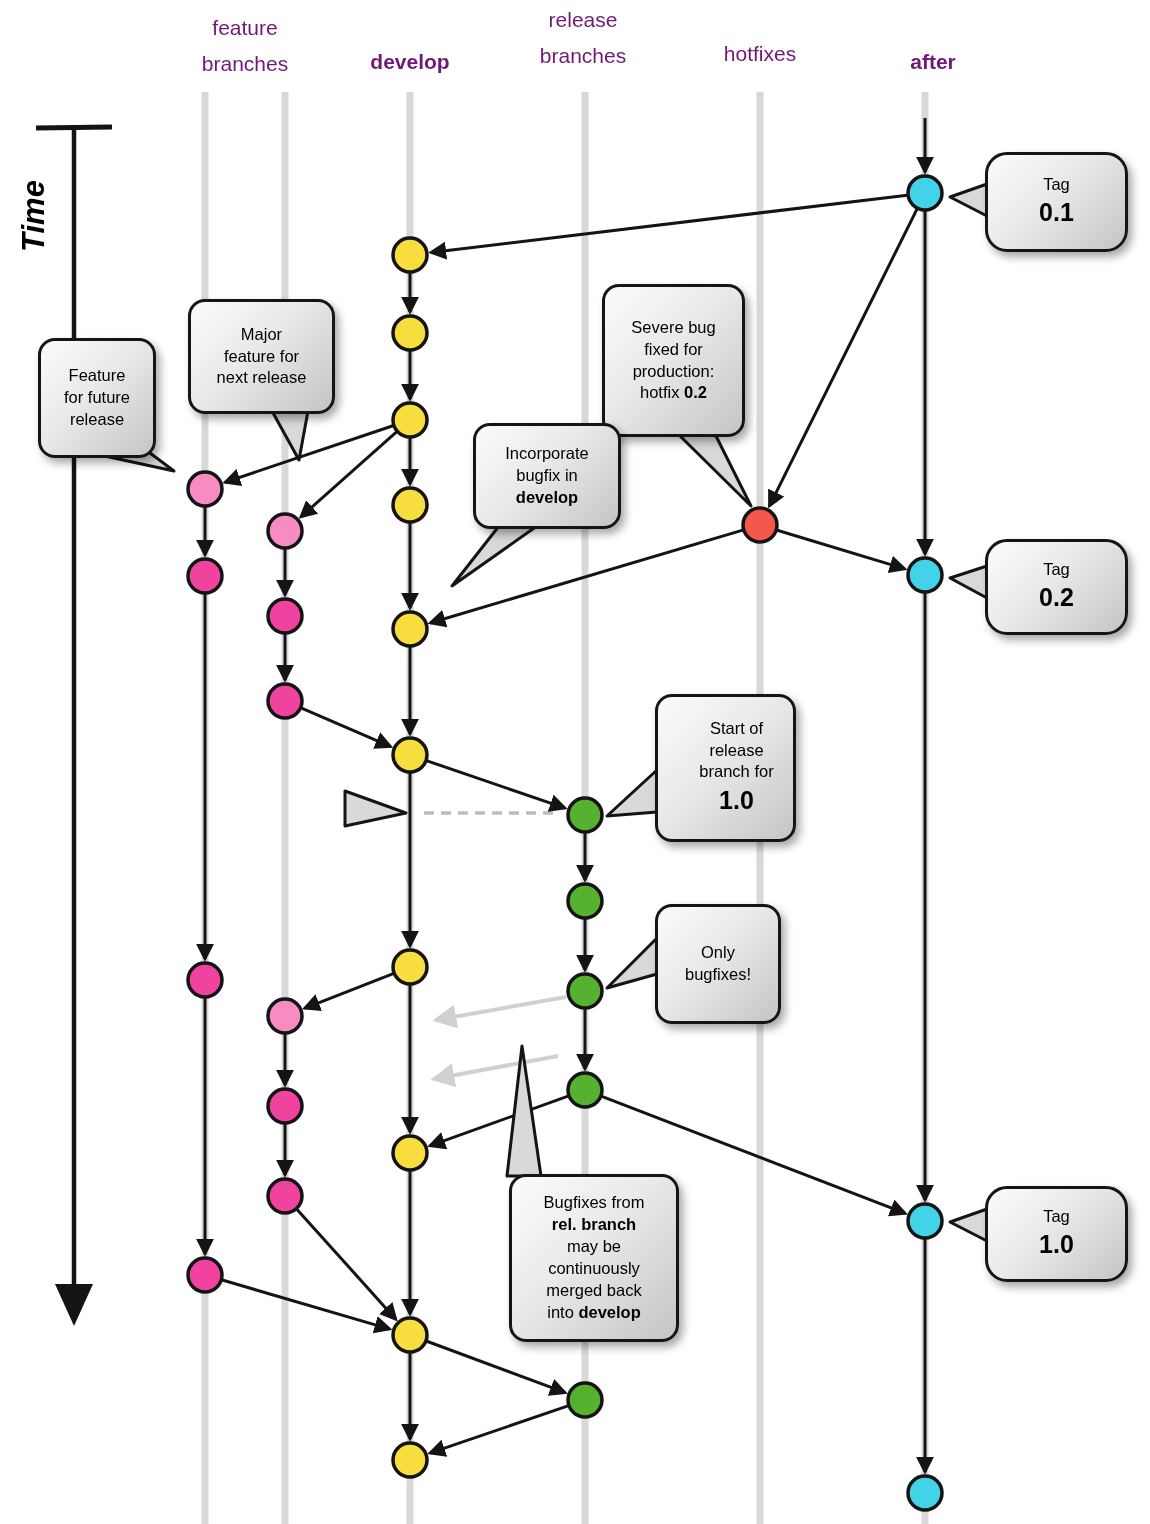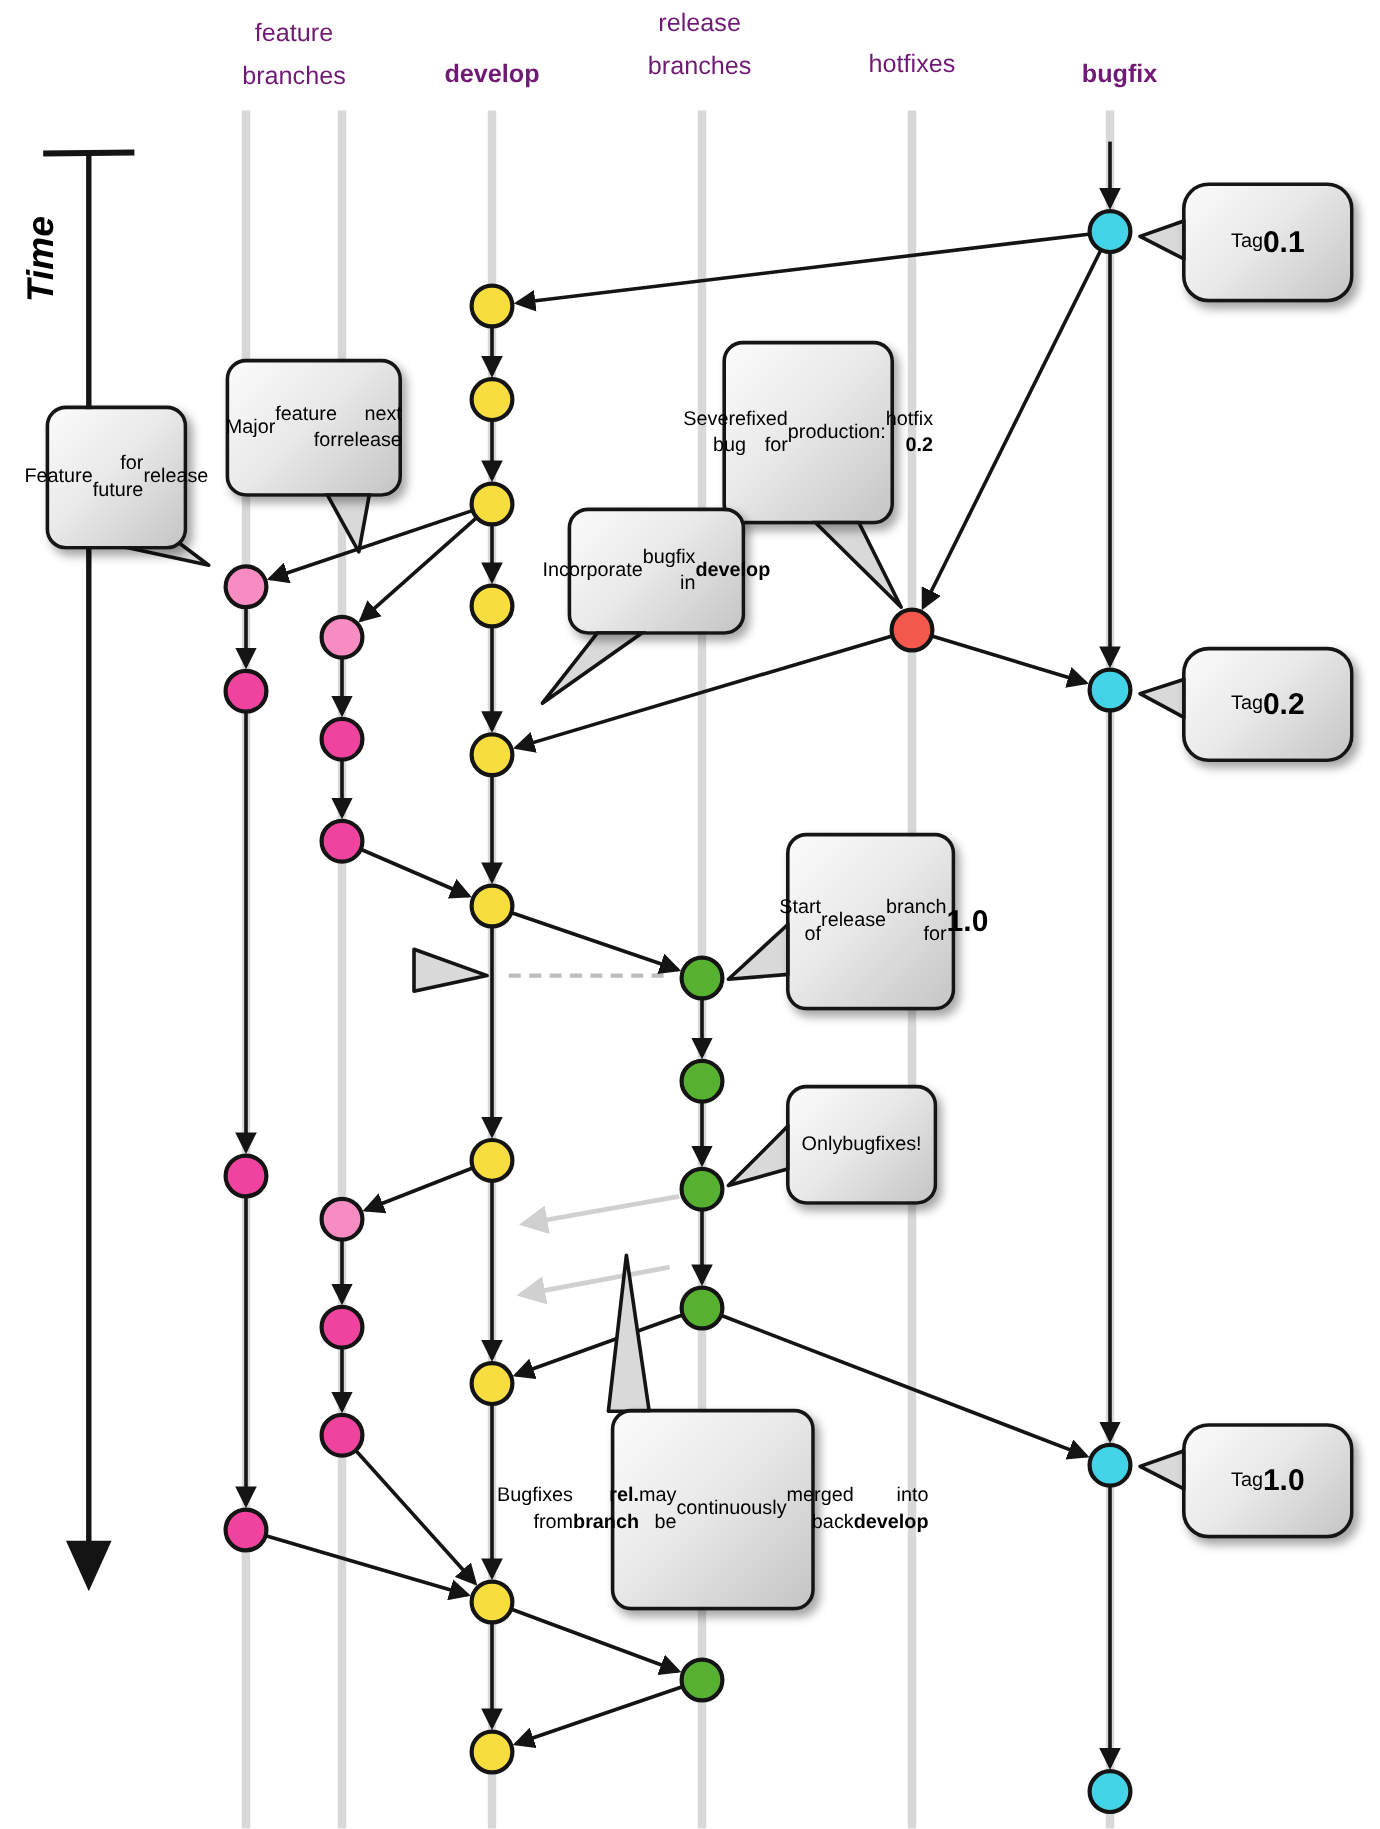--- a/index.html
+++ b/index.html
@@ -4,21 +4,21 @@
 <style>
   *{margin:0;padding:0;box-sizing:border-box}
   html,body{background:#ffffff}
   body{font-family:"Liberation Sans",sans-serif;color:#000}
   .stage{position:relative;width:1150px;height:1524px;background:#fff;overflow:hidden}
   #diagram-svg{position:absolute;left:0;top:0}
   .col-header{position:absolute;text-align:center;font-size:21px;line-height:1.72;color:#701a75}
   .col-header.bold{font-weight:bold}
   .time-label{position:absolute;left:-16px;top:180px;width:100px;height:72px;display:flex;align-items:center;justify-content:center;transform:rotate(-90deg);font-size:31px;font-weight:bold;font-style:italic;color:#000}
   #callouts{position:absolute;left:0;top:0;width:100%;height:100%;pointer-events:none}
-  .callout{position:absolute;display:flex;flex-direction:row;align-items:center;justify-content:center;text-align:right;
+  .callout{position:absolute;display:flex;flex-direction:column;align-items:center;justify-content:center;text-align:right;
     background:linear-gradient(135deg,#fbfbfb 0%,#e9e9e9 45%,#c5c5c5 100%);
     border:3px solid #151515;border-radius:17px;box-shadow:4px 5px 8px rgba(0,0,0,0.35);
     font-size:16.5px;line-height:1.33;color:#000;padding:6px}
   .callout.tag{border-radius:22px}
   .callout .b{font-weight:bold}
   .callout .i{font-style:italic}
   .callout .big{font-size:25px;font-weight:bold;line-height:1.4}
 </style>
 </head>
 <body>
@@ -123,21 +123,21 @@
       <circle cx="585" cy="901" r="17" fill="#57b131" stroke="#141414" stroke-width="3.5"></circle>
       <circle cx="585" cy="991" r="17" fill="#57b131" stroke="#141414" stroke-width="3.5"></circle>
       <circle cx="585" cy="1090" r="17" fill="#57b131" stroke="#141414" stroke-width="3.5"></circle>
       <circle cx="585" cy="1400" r="17" fill="#57b131" stroke="#141414" stroke-width="3.5"></circle>
     </svg>
 
   <div class="col-header" style="left:185px;top:10px;width:120px">feature branches</div>
   <div class="col-header bold" style="left:340px;top:44px;width:140px">develop</div>
   <div class="col-header" style="left:523px;top:2px;width:120px">release branches</div>
   <div class="col-header" style="left:690px;top:36px;width:140px">hotfixes</div>
-  <div class="col-header bold" style="left:863px;top:44px;width:140px">bugfix</div>
+  <div class="col-header bold" style="left:863px;top:44px;width:140px">after</div>
 
   <div class="time-label">Time</div>
 
   <div id="callouts">
       <div class="callout tag" style="left: 985px; top: 152px; width: 143px; height: 100px;">
         <div class="cl-line"><span>Tag</span></div>
         <div class="cl-line"><span class="big">0.1</span></div>
       </div>
       <div class="callout" style="left: 188px; top: 299px; width: 147px; height: 115px;">
         <div class="cl-line"><span>Major</span></div>
@@ -163,21 +163,21 @@
       <div class="callout tag" style="left: 985px; top: 539px; width: 143px; height: 96px;">
         <div class="cl-line"><span>Tag</span></div>
         <div class="cl-line"><span class="big">0.2</span></div>
       </div>
       <div class="callout" style="left: 655px; top: 694px; width: 141px; height: 148px; padding-left: 28px;">
         <div class="cl-line"><span>Start of</span></div>
         <div class="cl-line"><span>release</span></div>
         <div class="cl-line"><span>branch for</span></div>
         <div class="cl-line"><span class="big">1.0</span></div>
       </div>
-      <div class="callout" style="left: 655px; top: 904px; width: 126px; height: 100px;">
+      <div class="callout" style="left: 655px; top: 904px; width: 126px; height: 120px;">
         <div class="cl-line"><span>Only</span></div>
         <div class="cl-line"><span>bugfixes!</span></div>
       </div>
       <div class="callout" style="left: 469px; top: 1174px; width: 170px; height: 168px; margin-left: 40px;">
         <div class="cl-line"><span>Bugfixes from</span></div>
         <div class="cl-line"><span class="b">rel. branch</span></div>
         <div class="cl-line"><span>may be</span></div>
         <div class="cl-line"><span>continuously</span></div>
         <div class="cl-line"><span>merged back</span></div>
         <div class="cl-line"><span>into </span><span class="b">develop</span></div>

